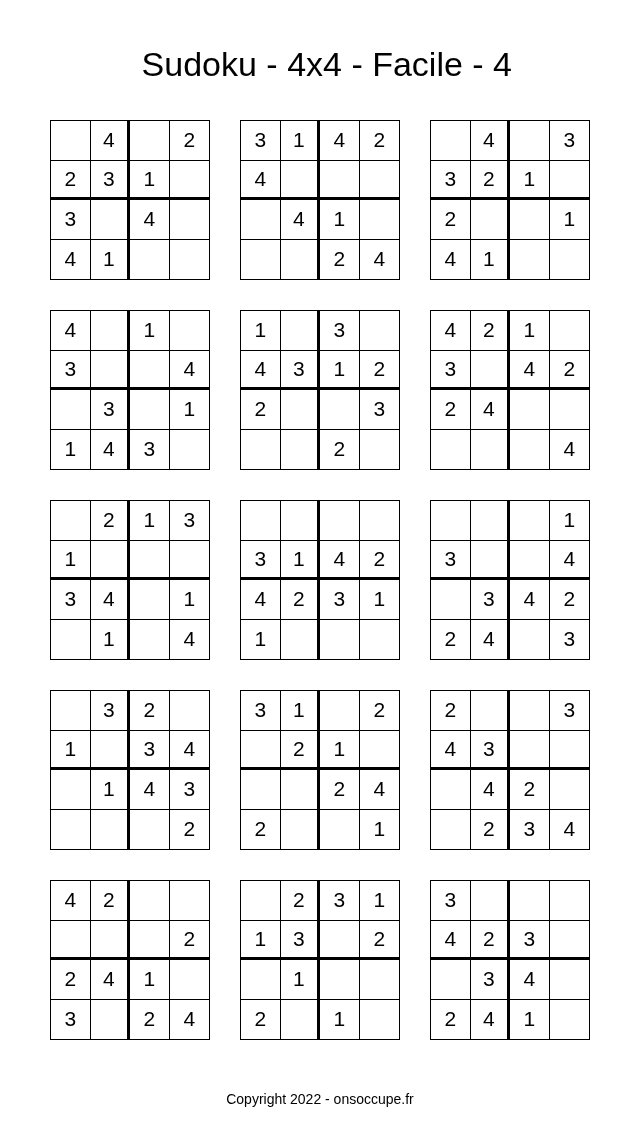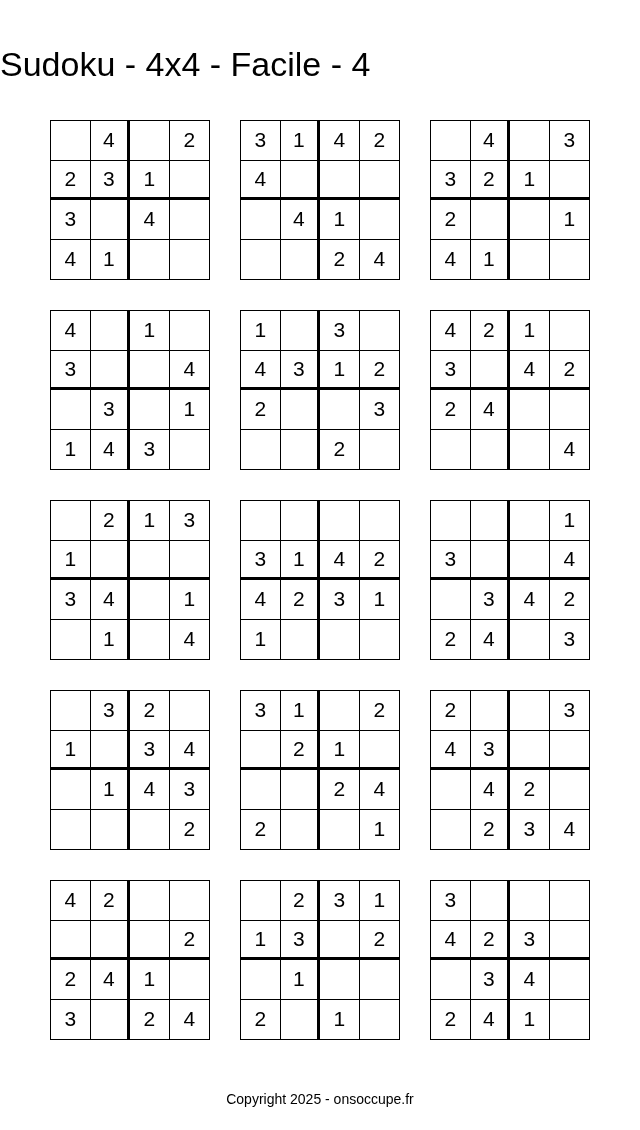--- a/index.html
+++ b/index.html
@@ -1,17 +1,17 @@
 <!DOCTYPE html>
 <html><head>
   <meta charset="utf-8">
   <style>
     html, body { margin: 0; padding: 0; background: #ffffff; }
     body { width: 640px; height: 1130px; position: relative; font-family: "Liberation Sans", sans-serif; color: #000; }
-    .title { position: absolute; top: 40px; left: 0; width: 512px; text-align: left; font-size: 34px; line-height: 48px; }
+    .title { position: absolute; top: 40px; left: 0; width: 512px; text-align: right; font-size: 34px; line-height: 48px; }
     .grid { position: absolute; width: 160px; height: 160px; box-sizing: border-box; border: 1px solid #000; display: grid; grid-template-columns: repeat(4, 1fr); grid-template-rows: repeat(4, 1fr); }
     .cell { box-sizing: border-box; border-right: 1px solid #000; border-bottom: 1px solid #000; display: flex; align-items: center; justify-content: center; font-size: 21px; }
     .cell.c3 { border-right: none; }
     .cell.r3 { border-bottom: none; }
     .cell.c1 { border-right: 3px solid #000; }
     .cell.r1 { border-bottom: 3px solid #000; }
     .cell.c2 { padding-left: 0; }
     .footer { position: absolute; top: 1091px; left: 0; width: 640px; text-align: center; font-size: 14px; }
   </style>
 </head>
@@ -285,13 +285,13 @@
       <div class="cell c1 r2">3</div>
       <div class="cell c2 r2">4</div>
       <div class="cell c3 r2"></div>
       <div class="cell c0 r3">2</div>
       <div class="cell c1 r3">4</div>
       <div class="cell c2 r3">1</div>
       <div class="cell c3 r3"></div>
     </div>
   </div>
 
-<div class="footer">Copyright 2025 - onsoccupe.fr</div>
+<div class="footer">Copyright 2022 - onsoccupe.fr</div>
 
 </body></html>

